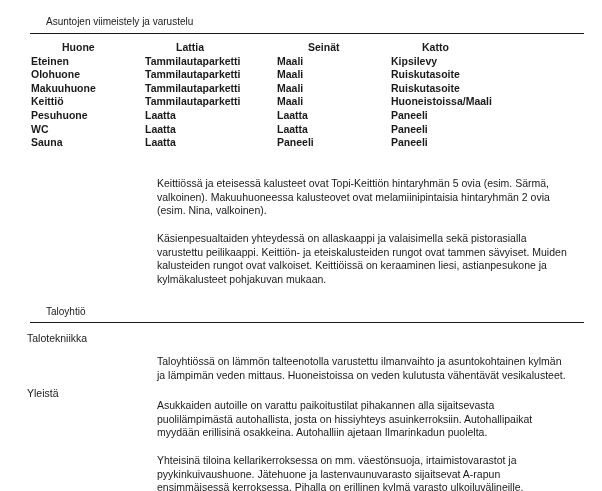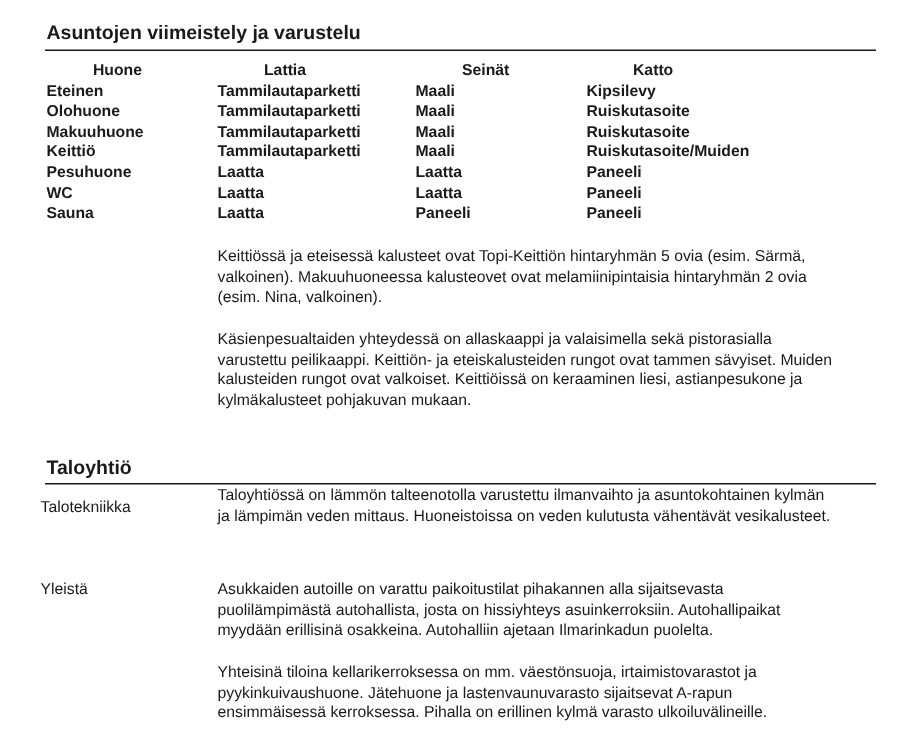--- a/index.html
+++ b/index.html
@@ -2,29 +2,29 @@
 <html><head>
 <meta charset="utf-8">
 <style>
   html, body { margin: 0; padding: 0; background: #ffffff; }
   body {
     width: 602px; height: 491px; position: relative; overflow: hidden;
     font-family: "Liberation Sans", sans-serif; color: #1a1a1a;
     font-size: 10.5px; line-height: 13.6px;
   }
   .section-title {
-    position: absolute; left: 31px; font-weight: bold; font-size: 13px;
+    position: absolute; left: 46px; font-weight: normal; font-size: 10px;
   }
   .rule { position: absolute; left: 30px; width: 554px; height: 1px; background: #1a1a1a; }
   .table { position: absolute; left: 31px; top: 41px; }
   .row { height: 13.6px; white-space: nowrap; position: relative; }
   .row span { position: absolute; top: 0; font-weight: bold; }
   .c0 { left: 0; } .c1 { left: 114px; } .c2 { left: 246px; text-align: right; } .c3 { left: 360px; }
   .header span { font-weight: bold; margin-left: 31px; }
-  .para { position: absolute; left: 145px; width: 410px; margin: 0; }
+  .para { position: absolute; left: 145px; width: 410px; margin: 12px; }
   .label { position: absolute; left: 27px; }
 </style>
 </head>
 <body>
 
 <div class="section-title" style="top:15px">Asuntojen viimeistely ja varustelu</div>
 <div class="rule" style="top:33px"></div>
 
 <div class="table">
   <div class="row header">
@@ -48,21 +48,21 @@
   <div class="row">
     <span class="c0">Makuuhuone</span>
     <span class="c1">Tammilautaparketti</span>
     <span class="c2">Maali</span>
     <span class="c3">Ruiskutasoite</span>
   </div>
   <div class="row">
     <span class="c0">Keittiö</span>
     <span class="c1">Tammilautaparketti</span>
     <span class="c2">Maali</span>
-    <span class="c3">Ruiskutasoite/Muiden</span>
+    <span class="c3">Huoneistoissa/Maali</span>
   </div>
   <div class="row">
     <span class="c0">Pesuhuone</span>
     <span class="c1">Laatta</span>
     <span class="c2">Laatta</span>
     <span class="c3">Paneeli</span>
   </div>
   <div class="row">
     <span class="c0">WC</span>
     <span class="c1">Laatta</span>
@@ -77,17 +77,17 @@
   </div>
 </div>
 
 <p class="para" style="top:165px">Keittiössä ja eteisessä kalusteet ovat Topi-Keittiön hintaryhmän 5 ovia (esim. Särmä, valkoinen). Makuuhuoneessa kalusteovet ovat melamiinipintaisia hintaryhmän 2 ovia (esim. Nina, valkoinen).</p>
 <p class="para" style="top:220px">Käsienpesualtaiden yhteydessä on allaskaappi ja valaisimella sekä pistorasialla varustettu peilikaappi.  Keittiön- ja eteiskalusteiden rungot ovat tammen sävyiset. Muiden kalusteiden rungot ovat valkoiset. Keittiöissä on keraaminen liesi, astianpesukone ja kylmäkalusteet pohjakuvan mukaan.</p>
 
 <div class="section-title" style="top:305px">Taloyhtiö</div>
 <div class="rule" style="top:322px"></div>
 
 <div class="label" style="top:332px">Talotekniikka</div>
-<p class="para" style="top:324px">Taloyhtiössä on lämmön talteenotolla varustettu ilmanvaihto ja asuntokohtainen kylmän ja lämpimän veden mittaus. Huoneistoissa on veden kulutusta vähentävät vesikalusteet.</p>
+<p class="para" style="top:343px">Taloyhtiössä on lämmön talteenotolla varustettu ilmanvaihto ja asuntokohtainen kylmän ja lämpimän veden mittaus. Huoneistoissa on veden kulutusta vähentävät vesikalusteet.</p>
 
 <div class="label" style="top:387px">Yleistä</div>
 <p class="para" style="top:387px">Asukkaiden autoille on varattu paikoitustilat pihakannen alla sijaitsevasta puolilämpimästä autohallista, josta on hissiyhteys asuinkerroksiin. Autohallipaikat myydään erillisinä osakkeina. Autohalliin ajetaan Ilmarinkadun puolelta.</p>
 <p class="para" style="top:442px">Yhteisinä tiloina kellarikerroksessa on mm. väestönsuoja, irtaimistovarastot ja pyykinkuivaushuone. Jätehuone ja lastenvaunuvarasto sijaitsevat A-rapun ensimmäisessä kerroksessa. Pihalla on erillinen kylmä varasto ulkoiluvälineille.</p>
 
 </body></html>

